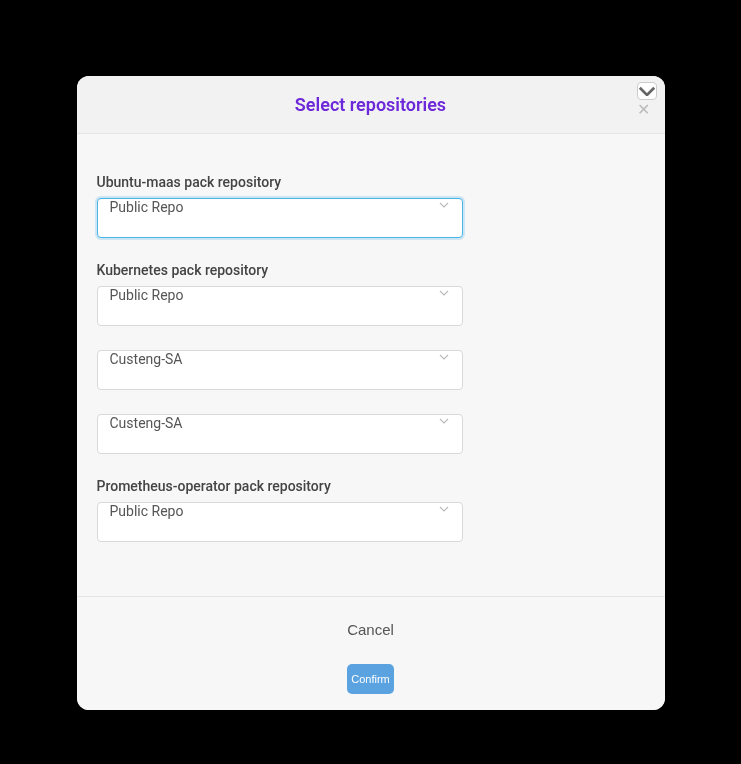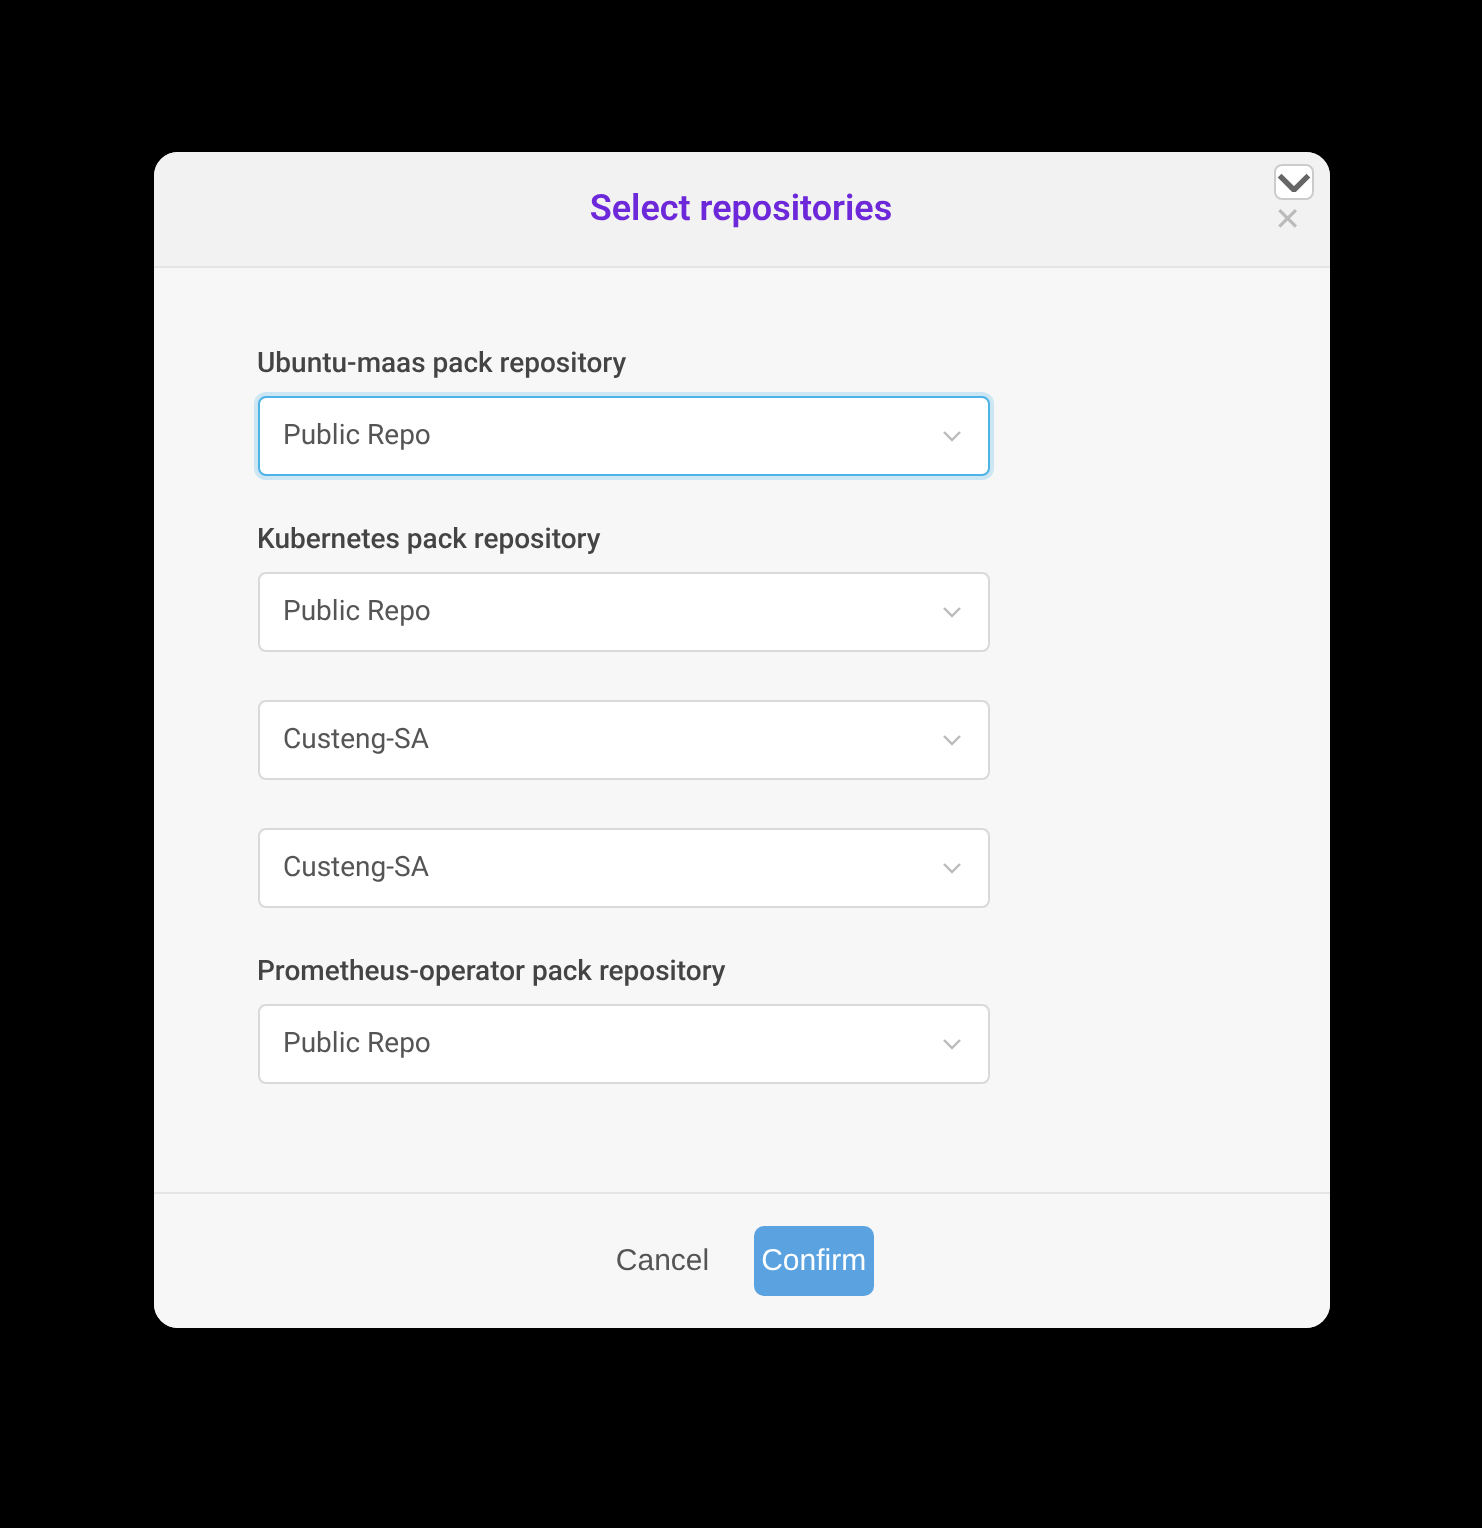--- a/index.html
+++ b/index.html
@@ -59,37 +59,35 @@
       font-size: 16px;
       cursor: pointer;
       line-height: 1;
     }
     .modal-body {
       padding: 40px 20px 30px 20px;
       background: #f7f7f7;
     }
     .form-group {
       margin-bottom: 24px;
-      margin-left: 32px;
     }
     .form-label {
       display: block;
       font-size: 14px;
       color: #444;
       margin-bottom: 8px;
       font-weight: 500;
     }
     .select-box {
       width: 366px;
       height: 40px;
       background: #fff;
       border: 1px solid #d9d9d9;
       border-radius: 4px;
       display: flex;
-      align-items: center;
       justify-content: space-between;
       padding: 0 12px;
       cursor: pointer;
       color: #555;
       font-size: 14px;
     }
     .select-box.focused {
       border: 1px solid #4db3e6;
       box-shadow: 0 0 0 2px rgba(77,179,230,0.25);
     }
@@ -108,34 +106,35 @@
       height: 6px;
     }
     .modal-footer {
       border-top: 1px solid #e5e5e5;
       padding: 16px 20px;
       display: flex;
       justify-content: center;
       align-items: center;
       gap: 18px;
       background: #f7f7f7;
+      flex-direction: column;
     }
     .btn-cancel {
       background: transparent;
       border: none;
       color: #555;
       font-size: 15px;
       cursor: pointer;
       padding: 8px 4px;
     }
     .btn-confirm {
       background: #5ba3e0;
       border: none;
       color: #fff;
-      font-size: 15px;
+      font-size: 11px;
       padding: 9px 4px;
       border-radius: 5px;
       cursor: pointer;
       font-weight: 500;
     }
   </style>
 </head>
 <body>
 
 <div class="modal">

